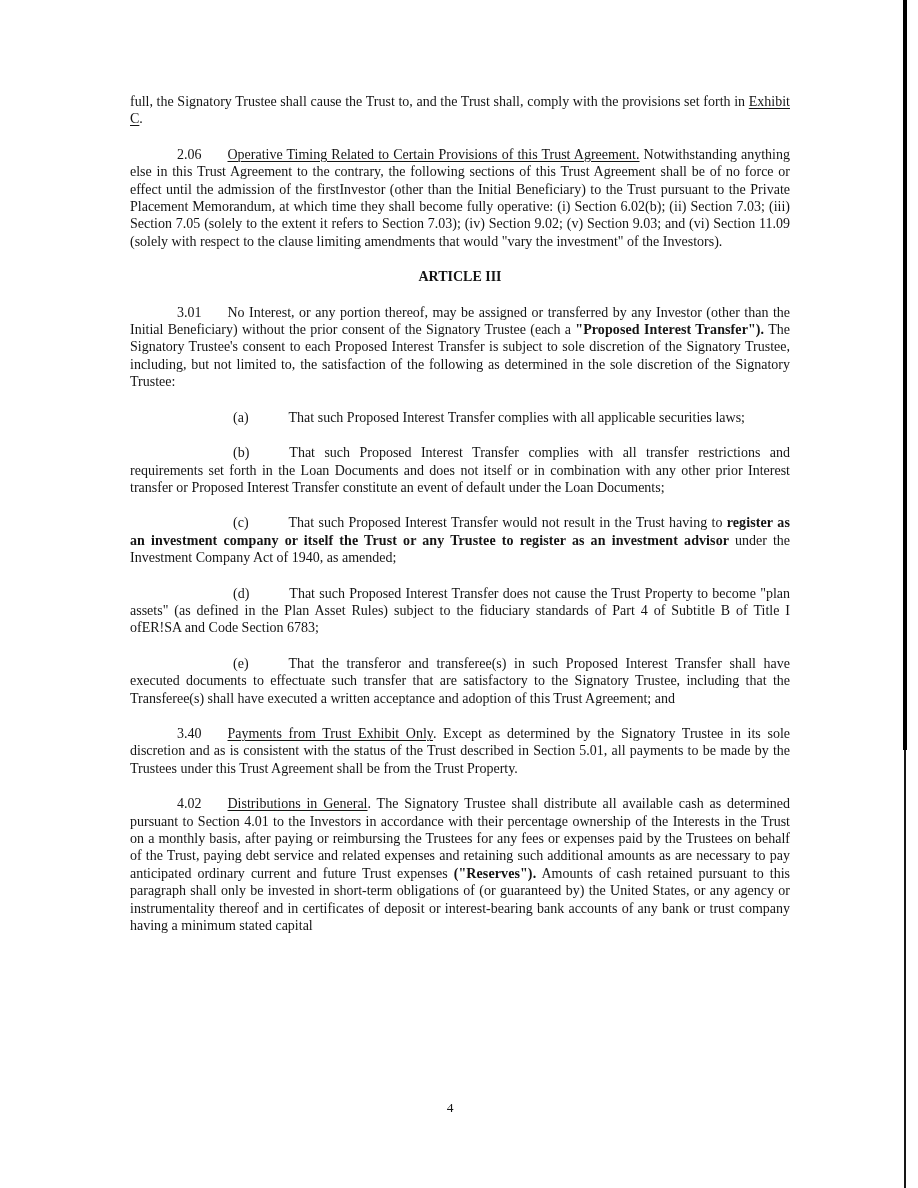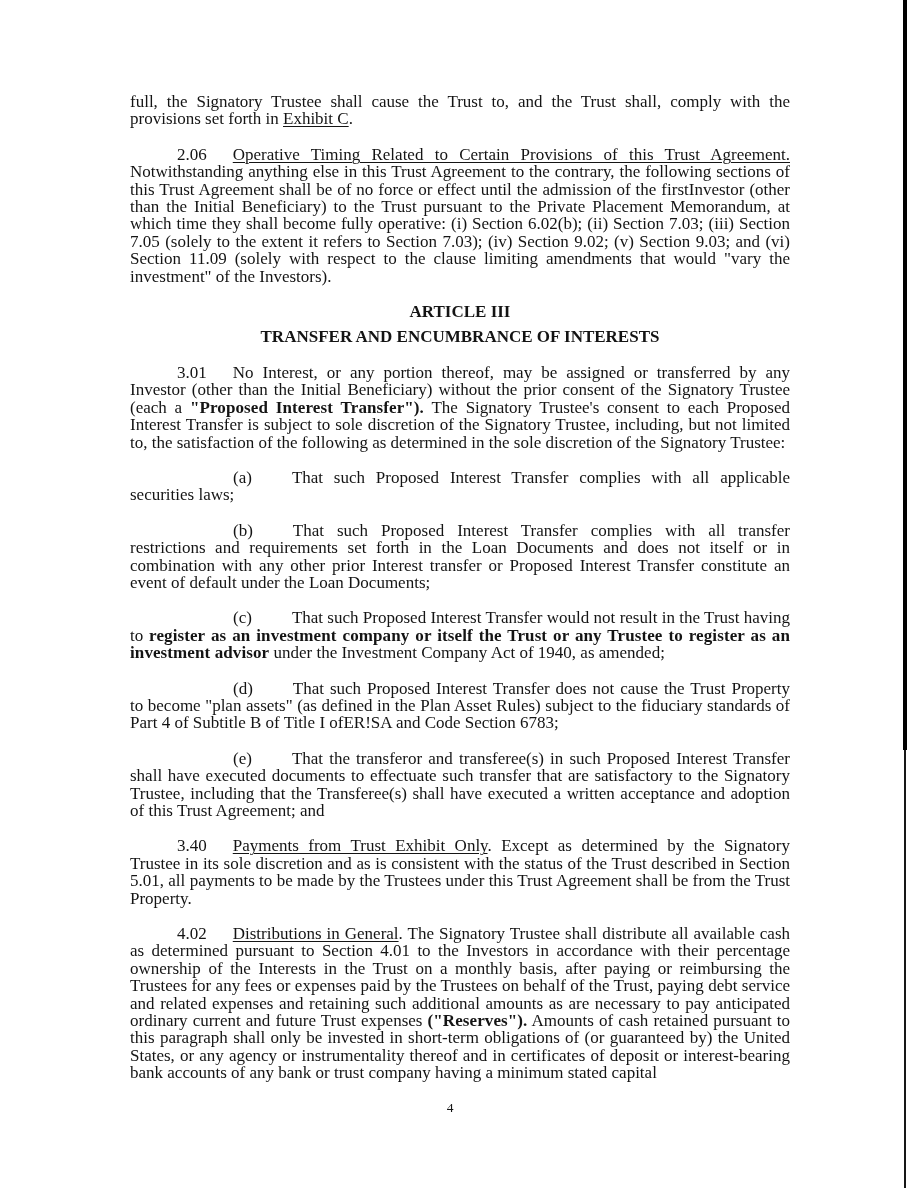--- a/index.html
+++ b/index.html
@@ -13,21 +13,21 @@
     position: relative;
     overflow: hidden;
     font-family: "Liberation Serif", "DejaVu Serif", serif;
     color: #141414;
   }
   .page-content {
     position: absolute;
     left: 130px;
     top: 93px;
     width: 660px;
-    font-size: 17px;
+    font-size: 14px;
     line-height: 17.4px;
     text-align: justify;
   }
   .page-content > * { margin: 18px 0 0 0; }
   .page-content > :first-child { margin-top: 0; }
   p { padding: 0; }
   .sec-indent { text-indent: 47px; }
   .item-indent { text-indent: 103px; }
   .tab { display: inline-block; width: 26px; }
   .tab-wide { display: inline-block; width: 40px; }
@@ -71,21 +71,20 @@
 <div class="scan-line-thin"></div>
 
 <div class="page-content">
 
   <p><span>full, the Signatory Trustee shall cause the Trust to, and the Trust shall, comply with the provisions set forth in </span><span class="u">Exhibit C</span><span>.</span></p>
 
   <p class="sec-indent"><span>2.06</span><span class="tab"></span><span class="u">Operative Timing Related to Certain Provisions of this Trust Agreement.</span><span> Notwithstanding anything else in this Trust Agreement to the contrary, the following sections of this Trust Agreement shall be of no force or effect until the admission of the firstInvestor (other than the Initial Beneficiary) to the Trust pursuant to the Private Placement Memorandum, at which time they shall become fully operative: (i) Section 6.02(b); (ii) Section 7.03; (iii) Section 7.05 (solely to the extent it refers to Section 7.03); (iv) Section 9.02; (v) Section 9.03; and (vi) Section 11.09 (solely with respect to the clause limiting amendments that would "vary the investment" of the Investors).</span></p>
 
   <div class="article-head">
     <div>ARTICLE III</div>
-    <div>TRANSFER AND ENCUMBRANCE OF INTERESTS</div>
   </div>
 
   <p class="sec-indent"><span>3.01</span><span class="tab"></span><span>No Interest, or any portion thereof, may be assigned or transferred by any Investor (other than the Initial Beneficiary) without the prior consent of the Signatory Trustee (each a </span><b>"Proposed Interest Transfer").</b><span>  The Signatory Trustee's consent to each Proposed Interest Transfer is subject to sole discretion of the Signatory Trustee, including, but not limited to, the satisfaction of the following as determined in the sole discretion of the Signatory Trustee:</span></p>
 
   <p class="item-indent"><span>(a)</span><span class="tab-wide"></span><span>That such Proposed Interest Transfer complies with all applicable securities laws;</span></p>
 
   <p class="item-indent"><span>(b)</span><span class="tab-wide"></span><span>That such Proposed Interest Transfer complies with all transfer restrictions and requirements set forth in the Loan Documents and does not itself or in combination with any other prior Interest transfer or Proposed Interest Transfer constitute an event of default under the Loan Documents;</span></p>
 
   <p class="item-indent"><span>(c)</span><span class="tab-wide"></span><span>That such Proposed Interest Transfer would not result in the Trust having to </span><b>register as an investment company or itself the Trust or any Trustee to register as an investment advisor</b><span> under the Investment Company Act of 1940, as amended;</span></p>
 

